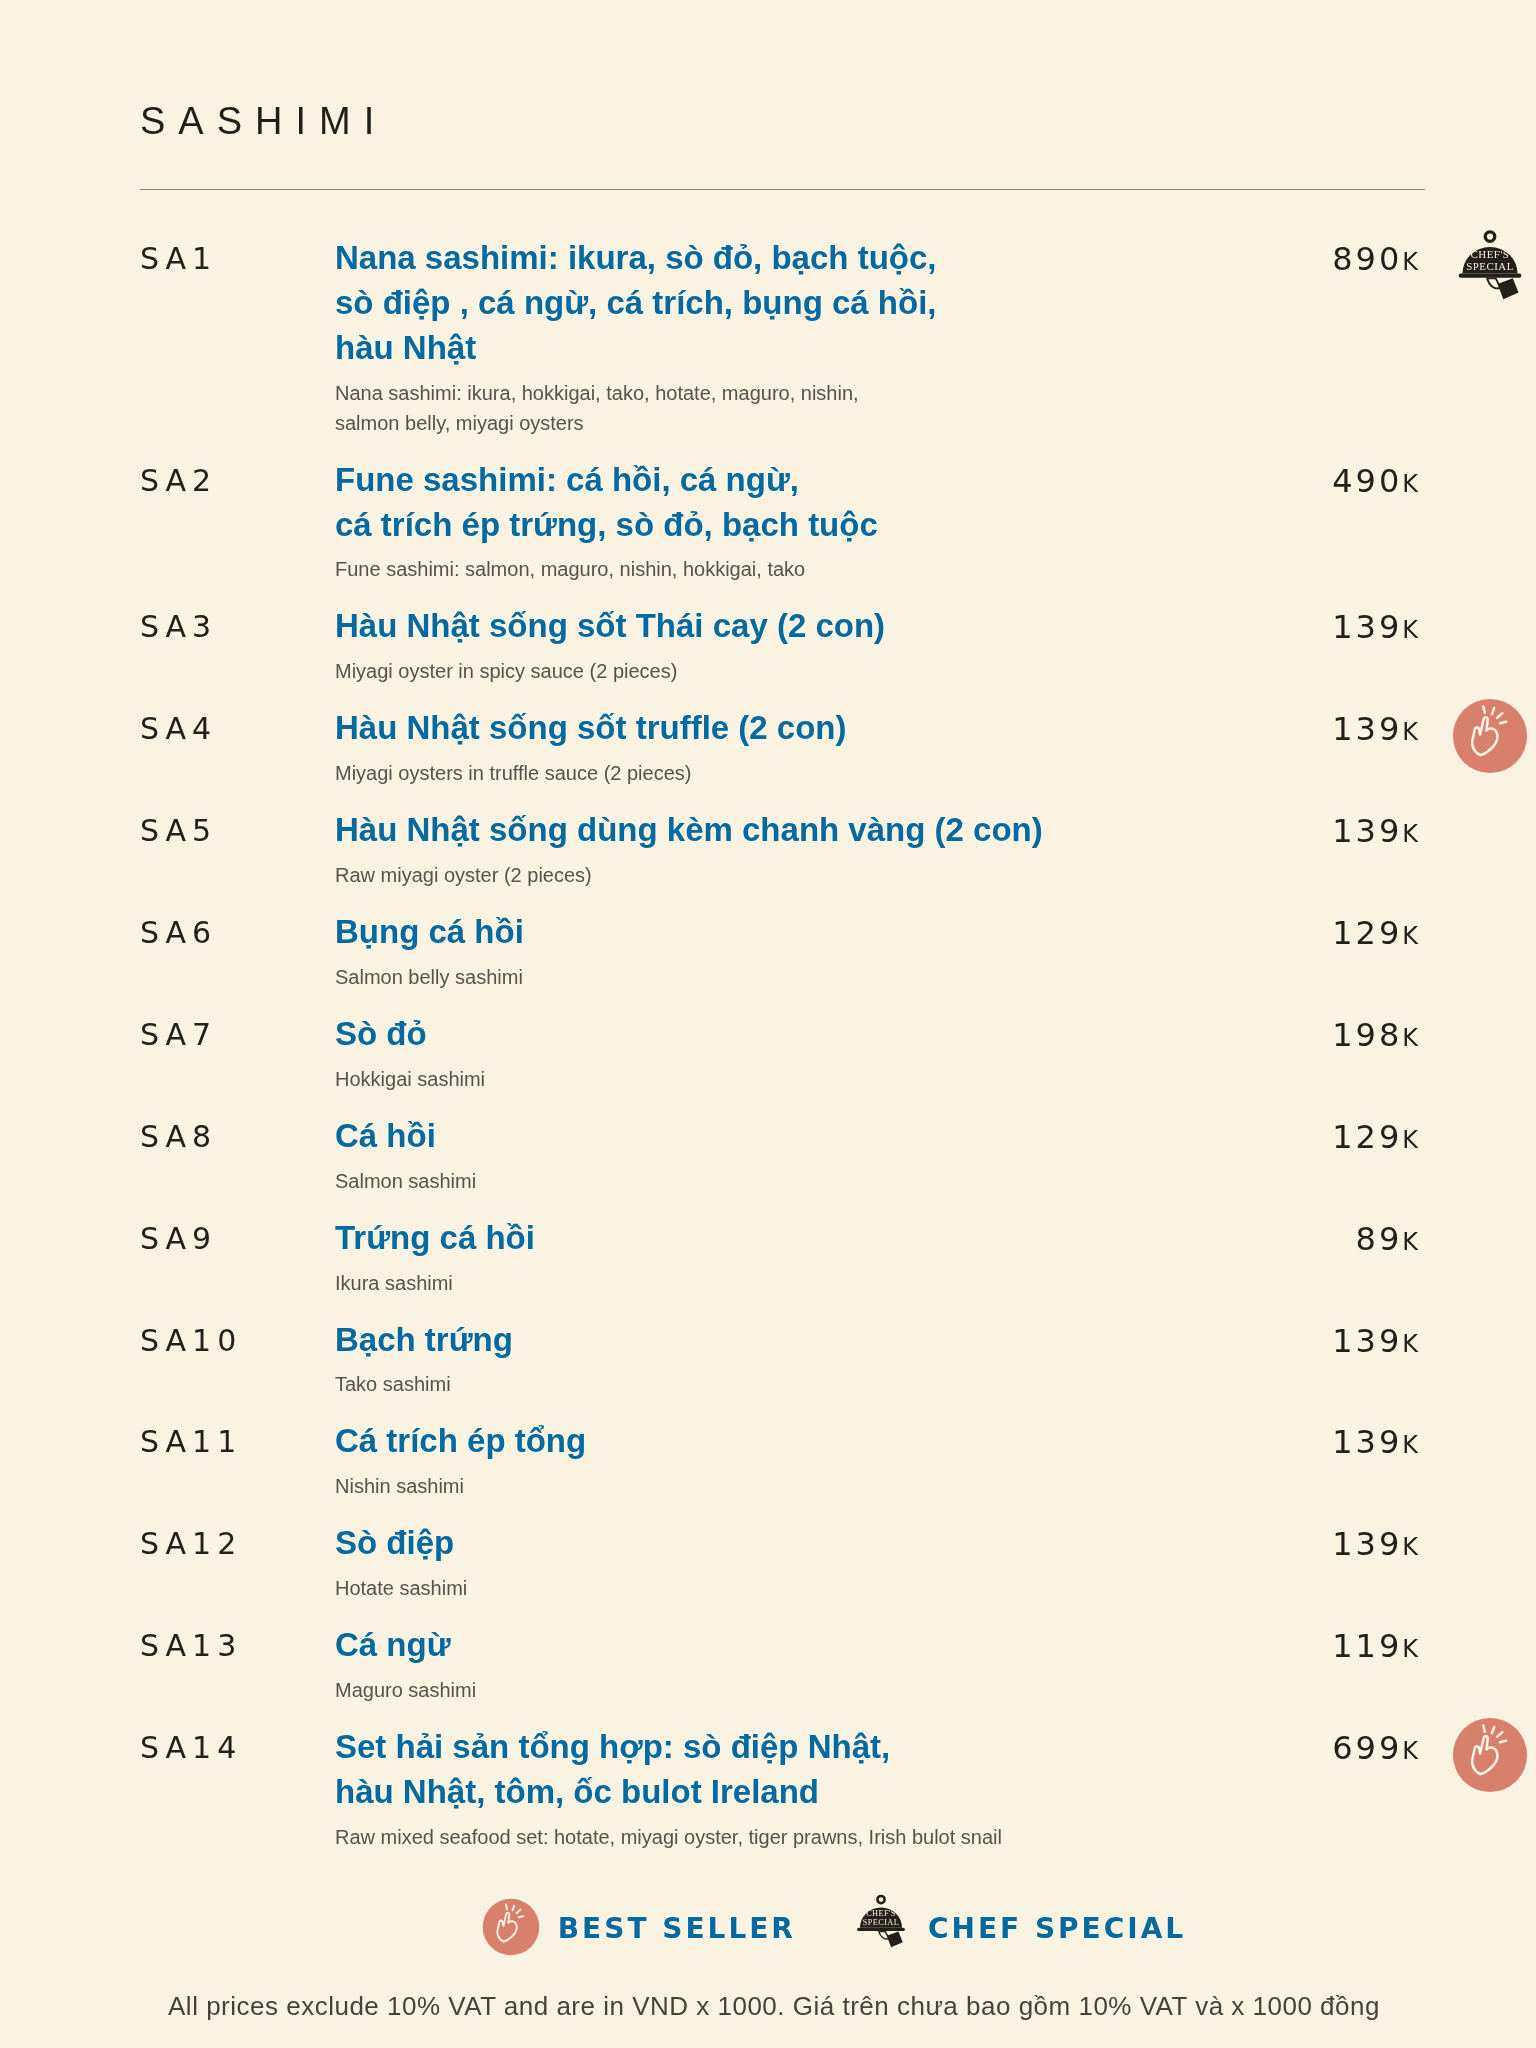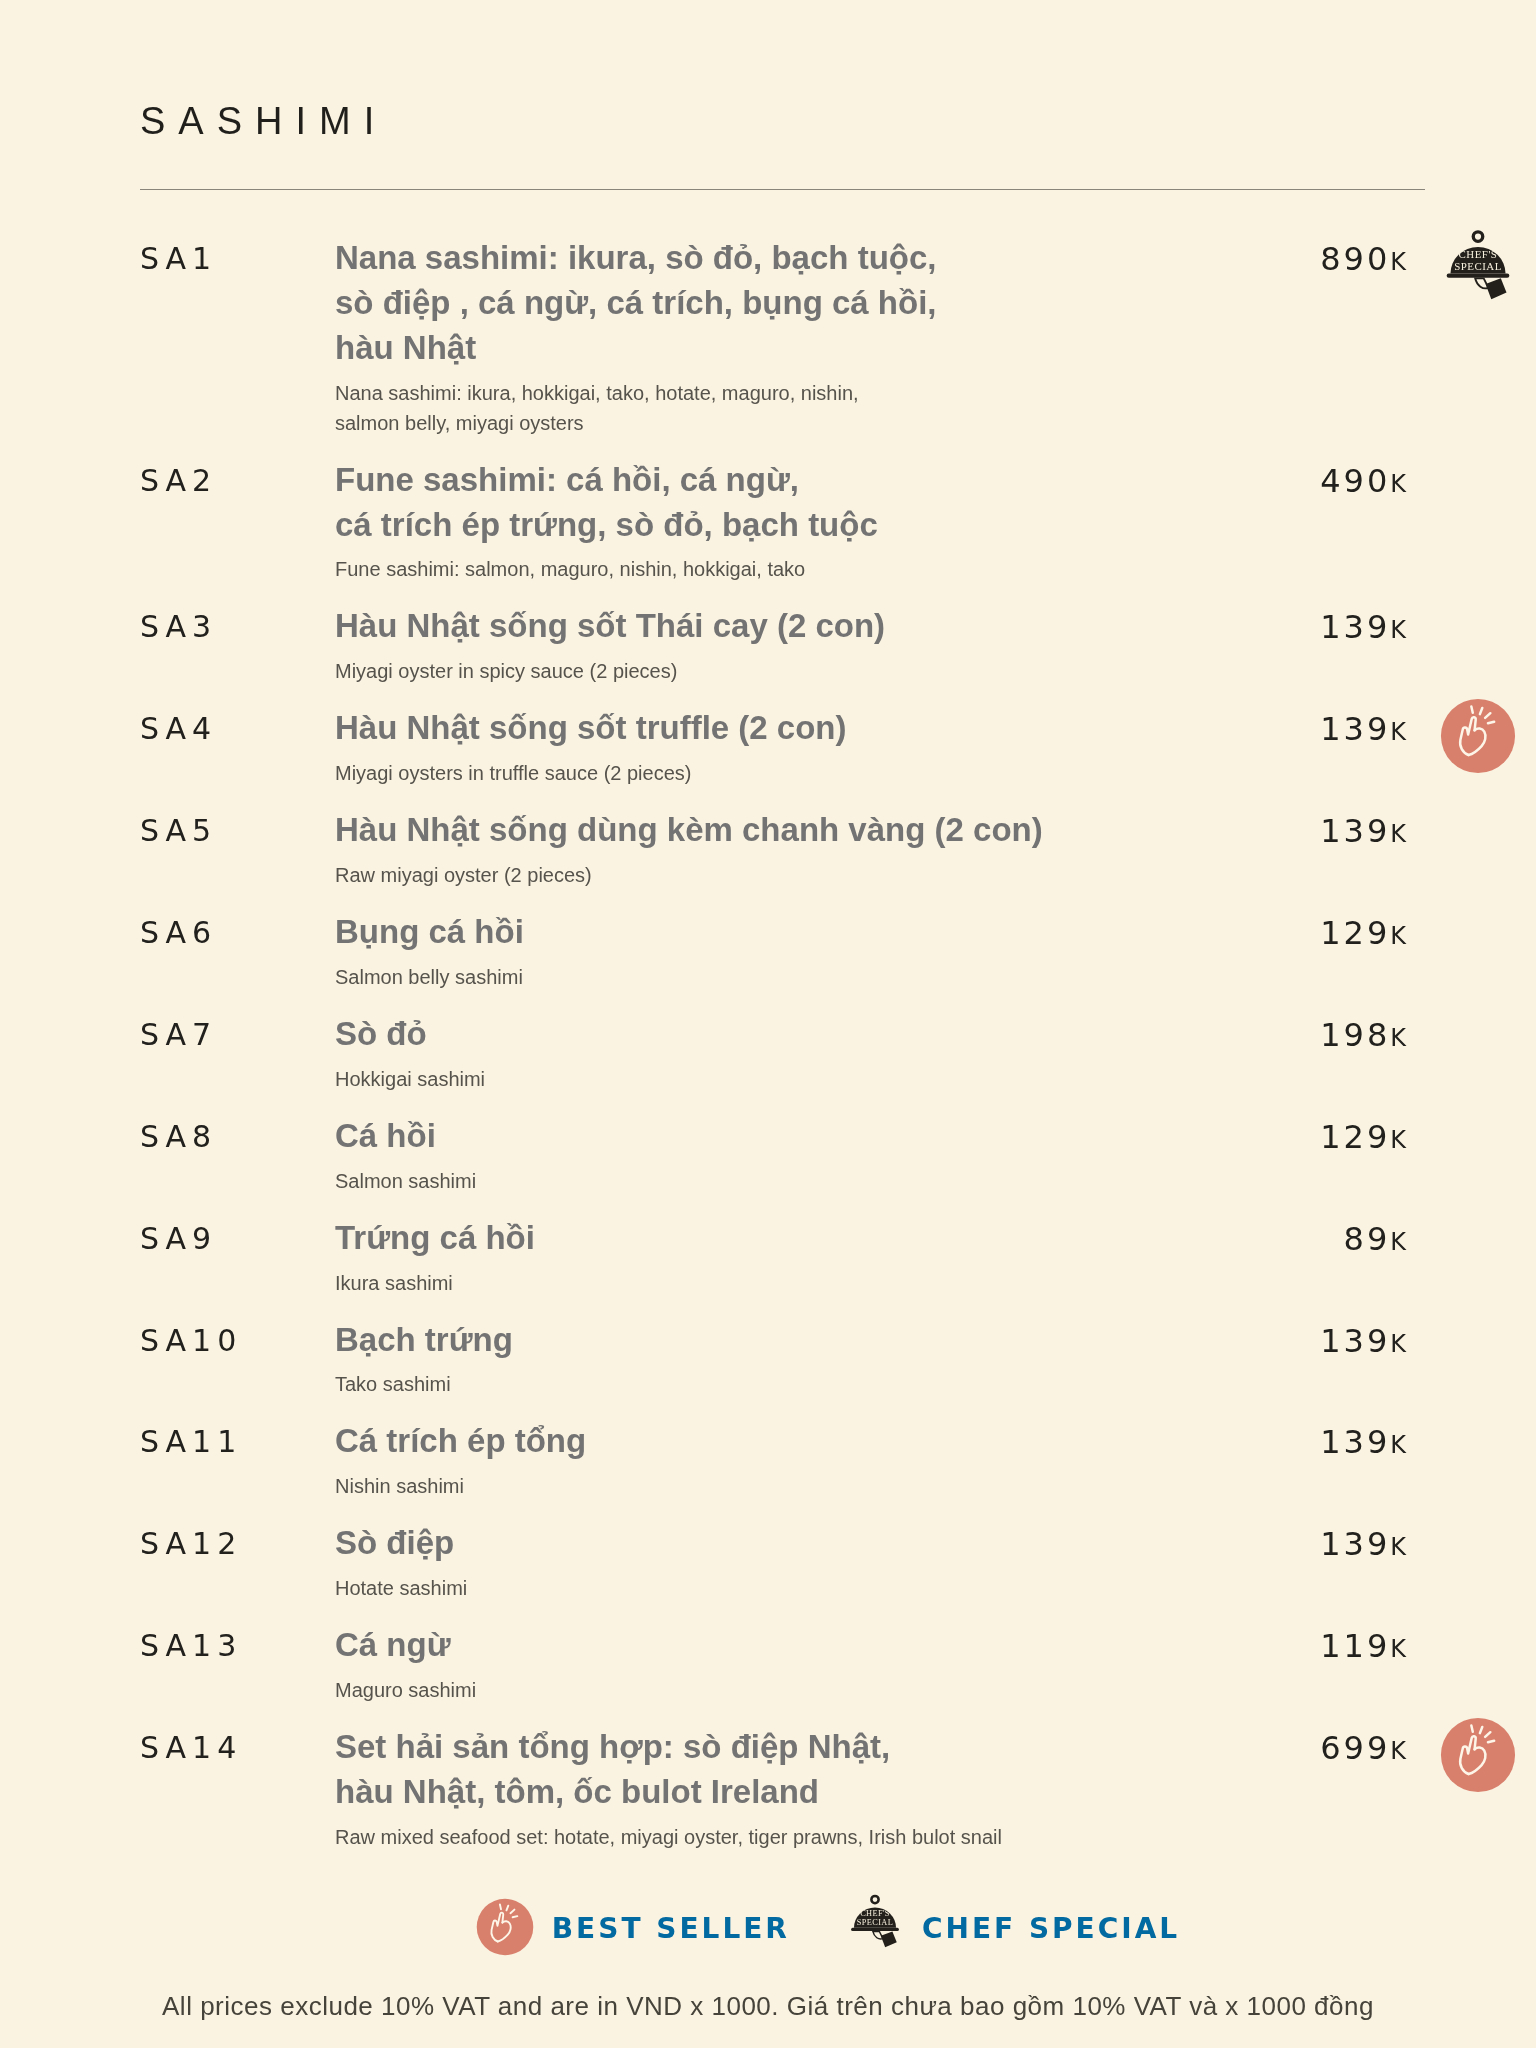--- a/index.html
+++ b/index.html
@@ -6,21 +6,21 @@
   body {
     width: 1536px; height: 2048px;
     background: #faf3e1;
     color: #1d1c1a;
     font-family: "Liberation Sans", sans-serif;
     overflow: hidden;
   }
   .page {
     box-sizing: border-box;
     width: 1536px; height: 2048px;
-    padding: 100px 20px 26px 140px;
+    padding: 100px 8px 26px 140px;
     display: flex; flex-direction: column;
   }
   
   .section-title {
     margin: 0;
     font-size: 38px;
     font-weight: 500;
     letter-spacing: 13px;
     color: #201f1c;
   }
@@ -45,21 +45,21 @@
     letter-spacing: 6px;
     padding-top: 5px;
     color: #22211e;
   }
   .item-mid { flex: 1 1 auto; min-width: 0; }
   .item-name {
     font-size: 33px;
     font-weight: bold;
     line-height: 1.36;
     white-space: pre-line;
-    color: #737373;
+    color: #0369a1;
   }
   .item-desc {
     margin-top: 7px;
     font-size: 20px;
     line-height: 1.5;
     white-space: pre-line;
     color: #56534c;
   }
   .item-price {
     flex: 0 0 150px;

